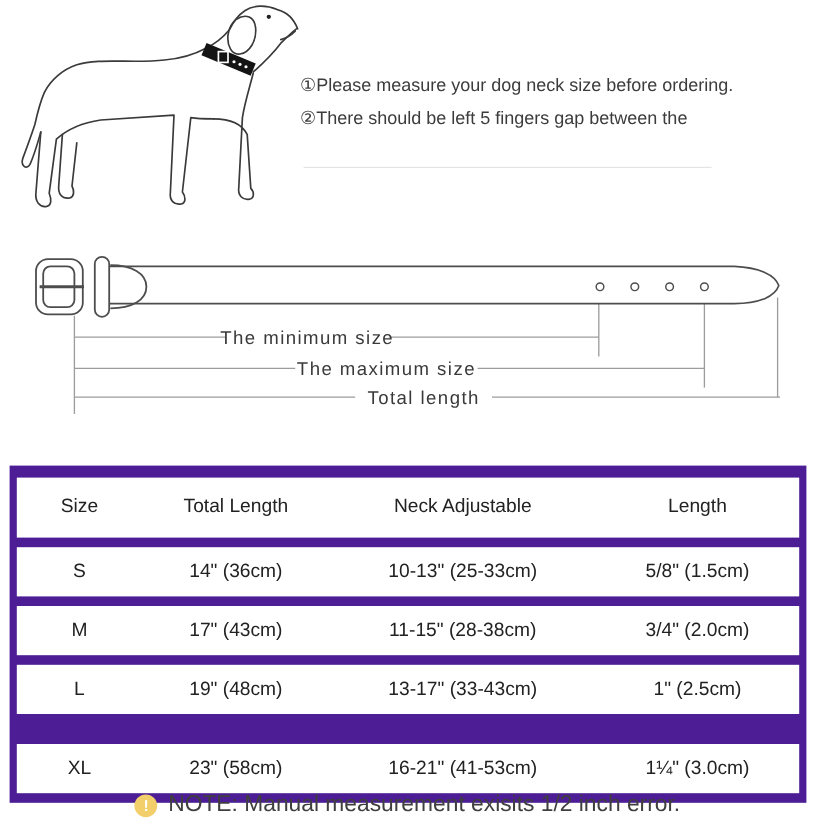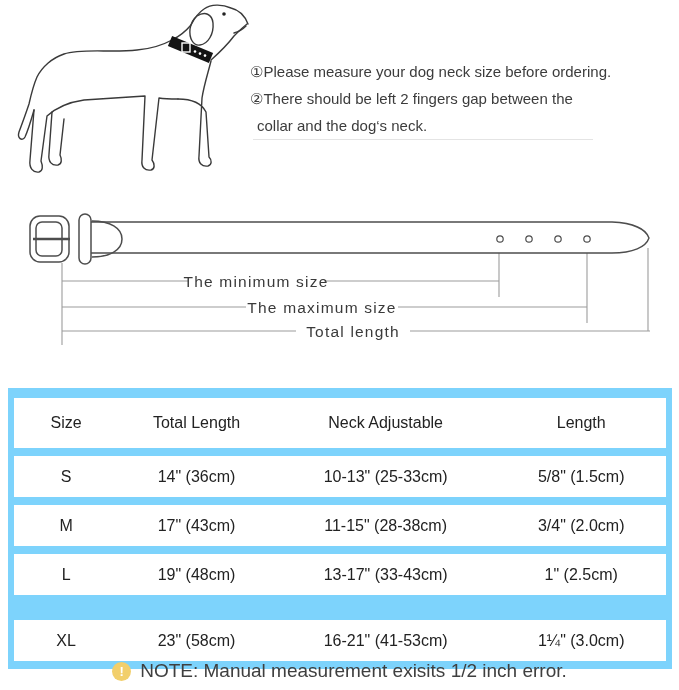--- a/index.html
+++ b/index.html
@@ -24,21 +24,21 @@
   
   .belt-svg { position:absolute; left:0; top:200px; width:679px; height:150px; }
   .belt-svg .strap { fill:#fff; stroke:#4d4d4d; stroke-width:1.4; stroke-linejoin:round; }
   .belt-svg .hw { fill:none; stroke:#4d4d4d; stroke-width:1.5; }
   .belt-svg .pin { stroke-width:2.4; }
   .belt-svg .hole { fill:#fff; stroke:#4d4d4d; stroke-width:1.2; }
   .belt-svg .mline { fill:none; stroke:#9c9c9c; stroke-width:1.1; }
   .belt-svg text { fill:#3a3a3a; font-size:15.5px; letter-spacing:1.2px; font-family:"Liberation Sans", sans-serif; }
 
   
-  .size-table { position:absolute; left:8px; top:388px; width:664px; background:#7dd3fc;
+  .size-table { position:absolute; left:8px; top:388px; width:664px; background:#4c1d95;
     padding:10px 6px 8px 6px; box-sizing:border-box; }
   .t-row { background:#fff; display:flex; align-items:center; height:41px; margin-bottom:8px; }
   .t-row:last-child { margin-bottom:0;margin-top:25px; }
   .t-row.header { height:50px; font-size:19px; color:#161616; }
   .t-cell { text-align:center; font-size:16px; color:#222; }
   .c1 { width:16%; } .c2 { width:24%; } .c3 { width:34%; } .c4 { width:26%; }
 
   
   .note { position:absolute; left:0; top:660px; width:679px; display:flex; justify-content:center; align-items:center; gap:9px; }
   .note-icon { width:19px; height:19px; border-radius:50%; background:#f2cf6b; color:#fff;
@@ -61,22 +61,21 @@
     <circle class="eye" cx="209" cy="12" r="1.8"></circle>
     <path class="collar-band" d="M 155,39 L 196,56"></path>
     <rect class="buckle" x="167" y="41" width="8" height="9"></rect>
     <circle class="stud" cx="180" cy="49.5" r="1.3"></circle>
     <circle class="stud" cx="185" cy="51.6" r="1.3"></circle>
     <circle class="stud" cx="190" cy="53.6" r="1.3"></circle>
   </svg>
 
   <div class="instructions">
     <div class="ins-line">①Please measure your dog neck size before ordering.</div>
-    <div class="ins-line">②There should be left 2 fingers gap between the</div>
-    <div class="ins-line ins-cont">collar and the dog‘s neck.</div>
+    <div class="ins-line">②There should be left 5 fingers gap between the</div>
   </div>
   <div class="ins-underline"></div>
 
   <svg class="belt-svg" viewBox="0 0 679 150" aria-hidden="true">
 
     <path class="mline" d="M 62,63 V 145"></path>
     <path class="mline" d="M 499,53 V 97"></path>
     <path class="mline" d="M 587,53 V 123"></path>
     <path class="mline" d="M 648,48 V 131"></path>
     <path class="mline" d="M 62,81 H 188 M 324,81 H 499"></path>

